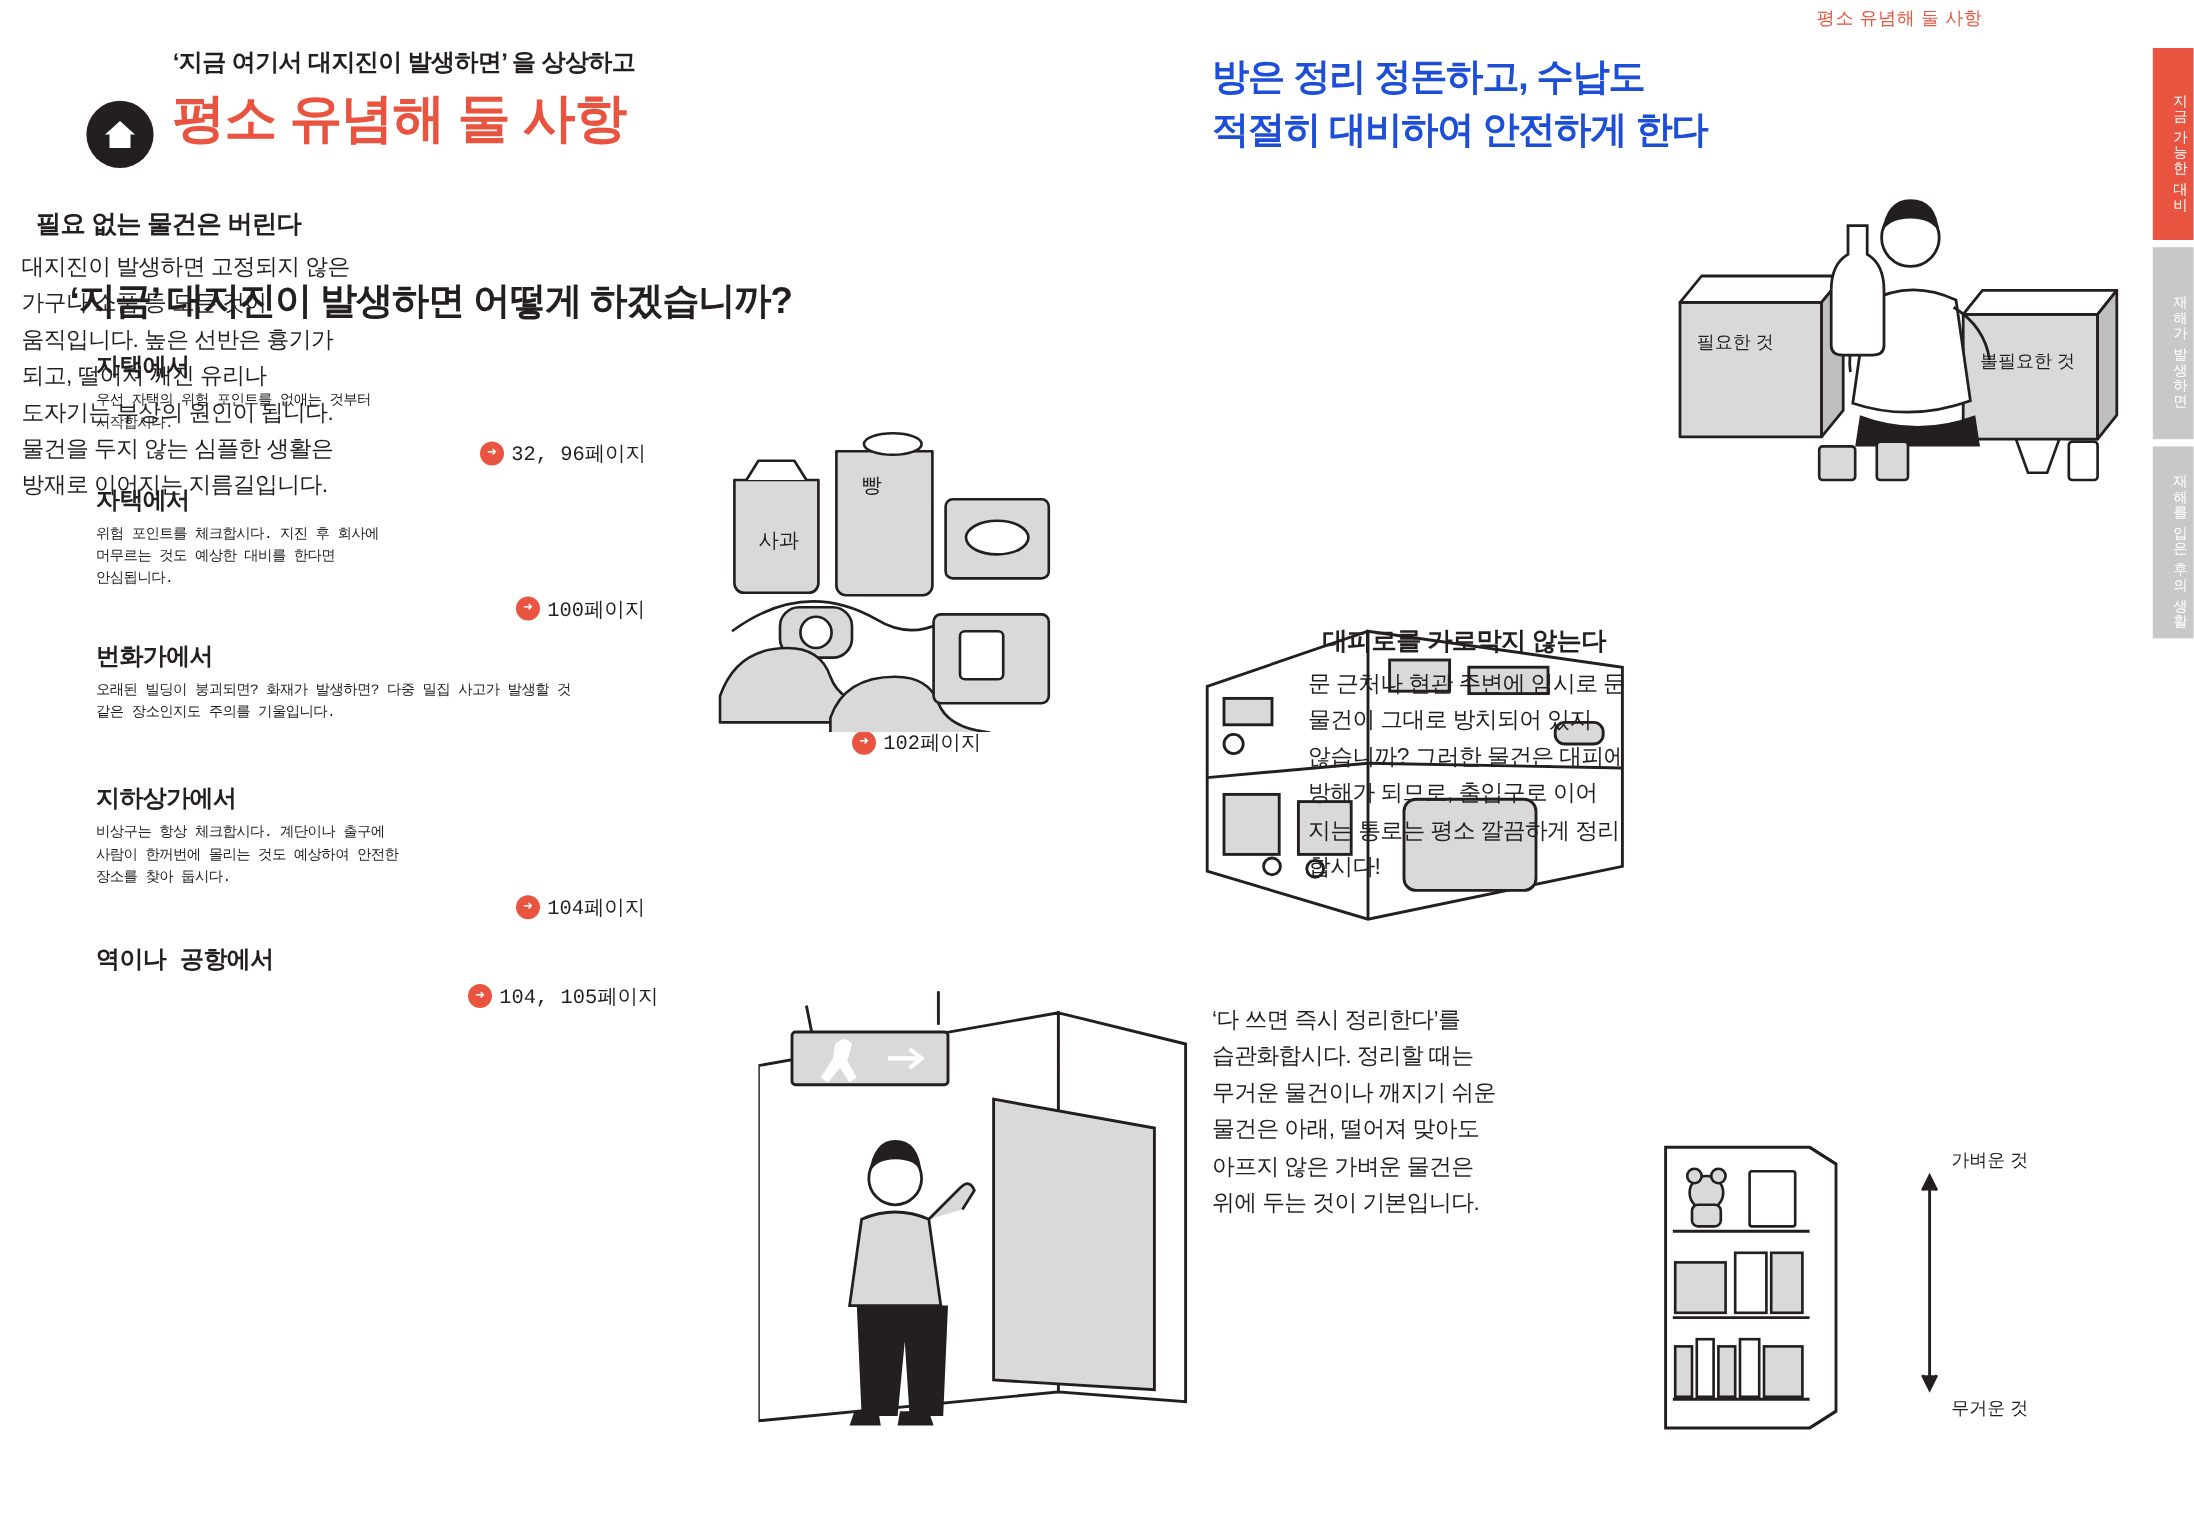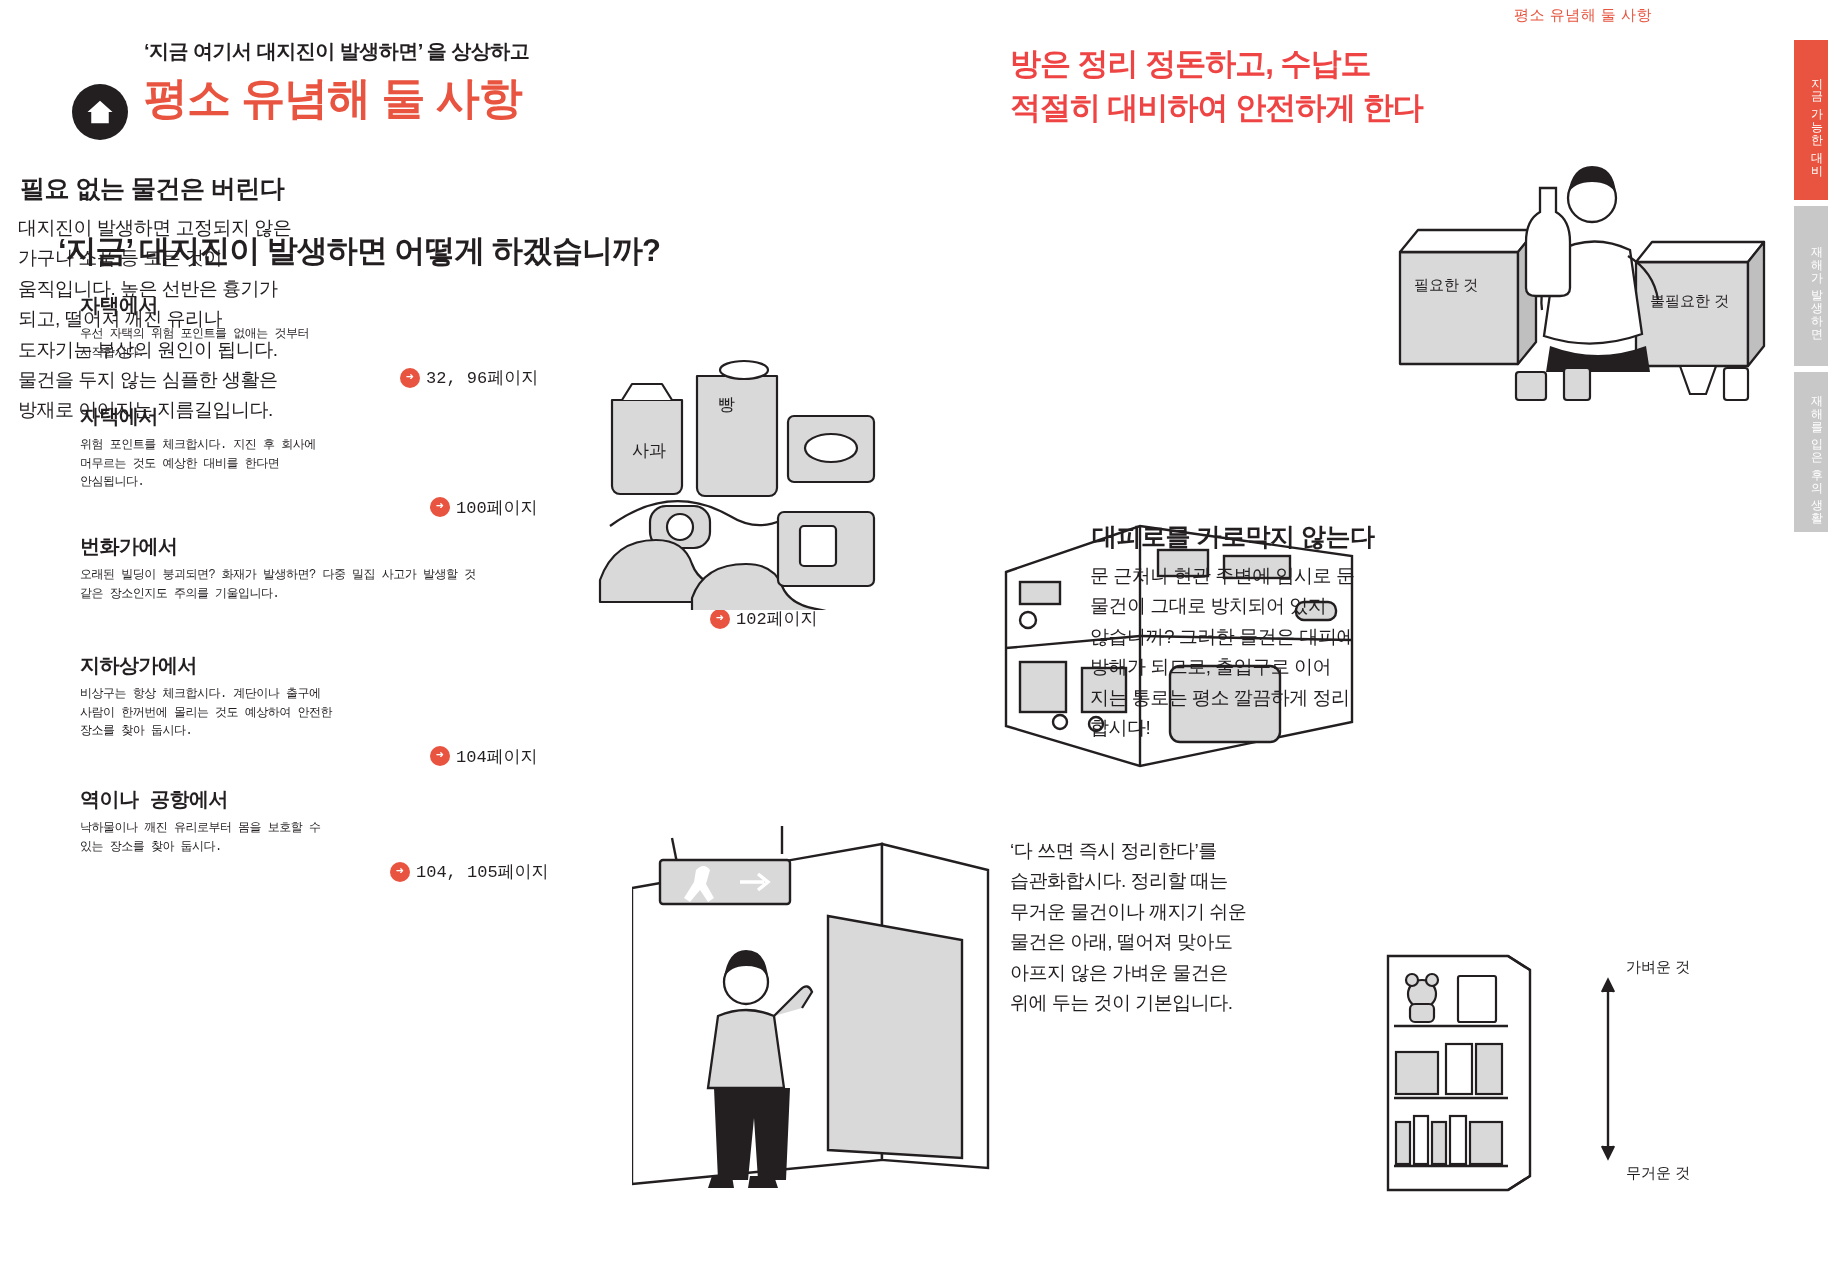--- a/index.html
+++ b/index.html
@@ -93,26 +93,26 @@
   .arrow-dot {
     width:20px; height:20px; border-radius:50%;
     background:#e8543f; color:#fff;
     font-size:13px; line-height:20px; text-align:center;
     flex:0 0 auto;
   }
 
   
   .right-title {
     position:absolute; left:10px; top:42px;
-    font-size:31px; font-weight:bold; color:#ef4444;
+    font-size:31px; font-weight:bold; color:#1d4ed8;
     line-height:1.42; letter-spacing:-1px;
   }
   .rblock { position:absolute; }
   .rblock h4 {
-    margin:0 0 8px 2px; font-size:25px; font-weight:bold; letter-spacing:-0.5px;
+    margin:0 0 8px 12px; font-size:21px; font-weight:bold; letter-spacing:-0.5px;
   }
   .rblock p {
     margin:0; font-size:19px; line-height:1.6; letter-spacing:-0.5px;
   }
   .r1 { left:18px; top:172px; width:330px; }
   .r2 { left:1090px; top:520px; width:330px; }
   .r3 { left:10px; top:818px; width:700px; }
   .r3 p { margin-top:16px; width:310px; }
 
   
@@ -200,22 +200,20 @@
 사람이 한꺼번에 몰리는 것도 예상하여 안전한
 장소를 찾아 둡시다.</p>
         <div class="pageref indent-d">
           <span class="arrow-dot">➜</span>
           <span>104페이지</span>
         </div>
       </div>
 
       <div class="entry" style="margin-top:18px">
         <h4>역이나 공항에서</h4>
-        <p style="white-space:pre-line">낙하물이나 깨진 유리로부터 몸을 보호할 수
-있는 장소를 찾아 둡시다.</p>
         <div class="pageref indent-e">
           <span class="arrow-dot">➜</span>
           <span>104, 105페이지</span>
         </div>
       </div>
 
     </div>
 
     <div class="ill" style="left:560px; top:330px;">
       <svg width="330" height="280" viewBox="0 0 330 280">

